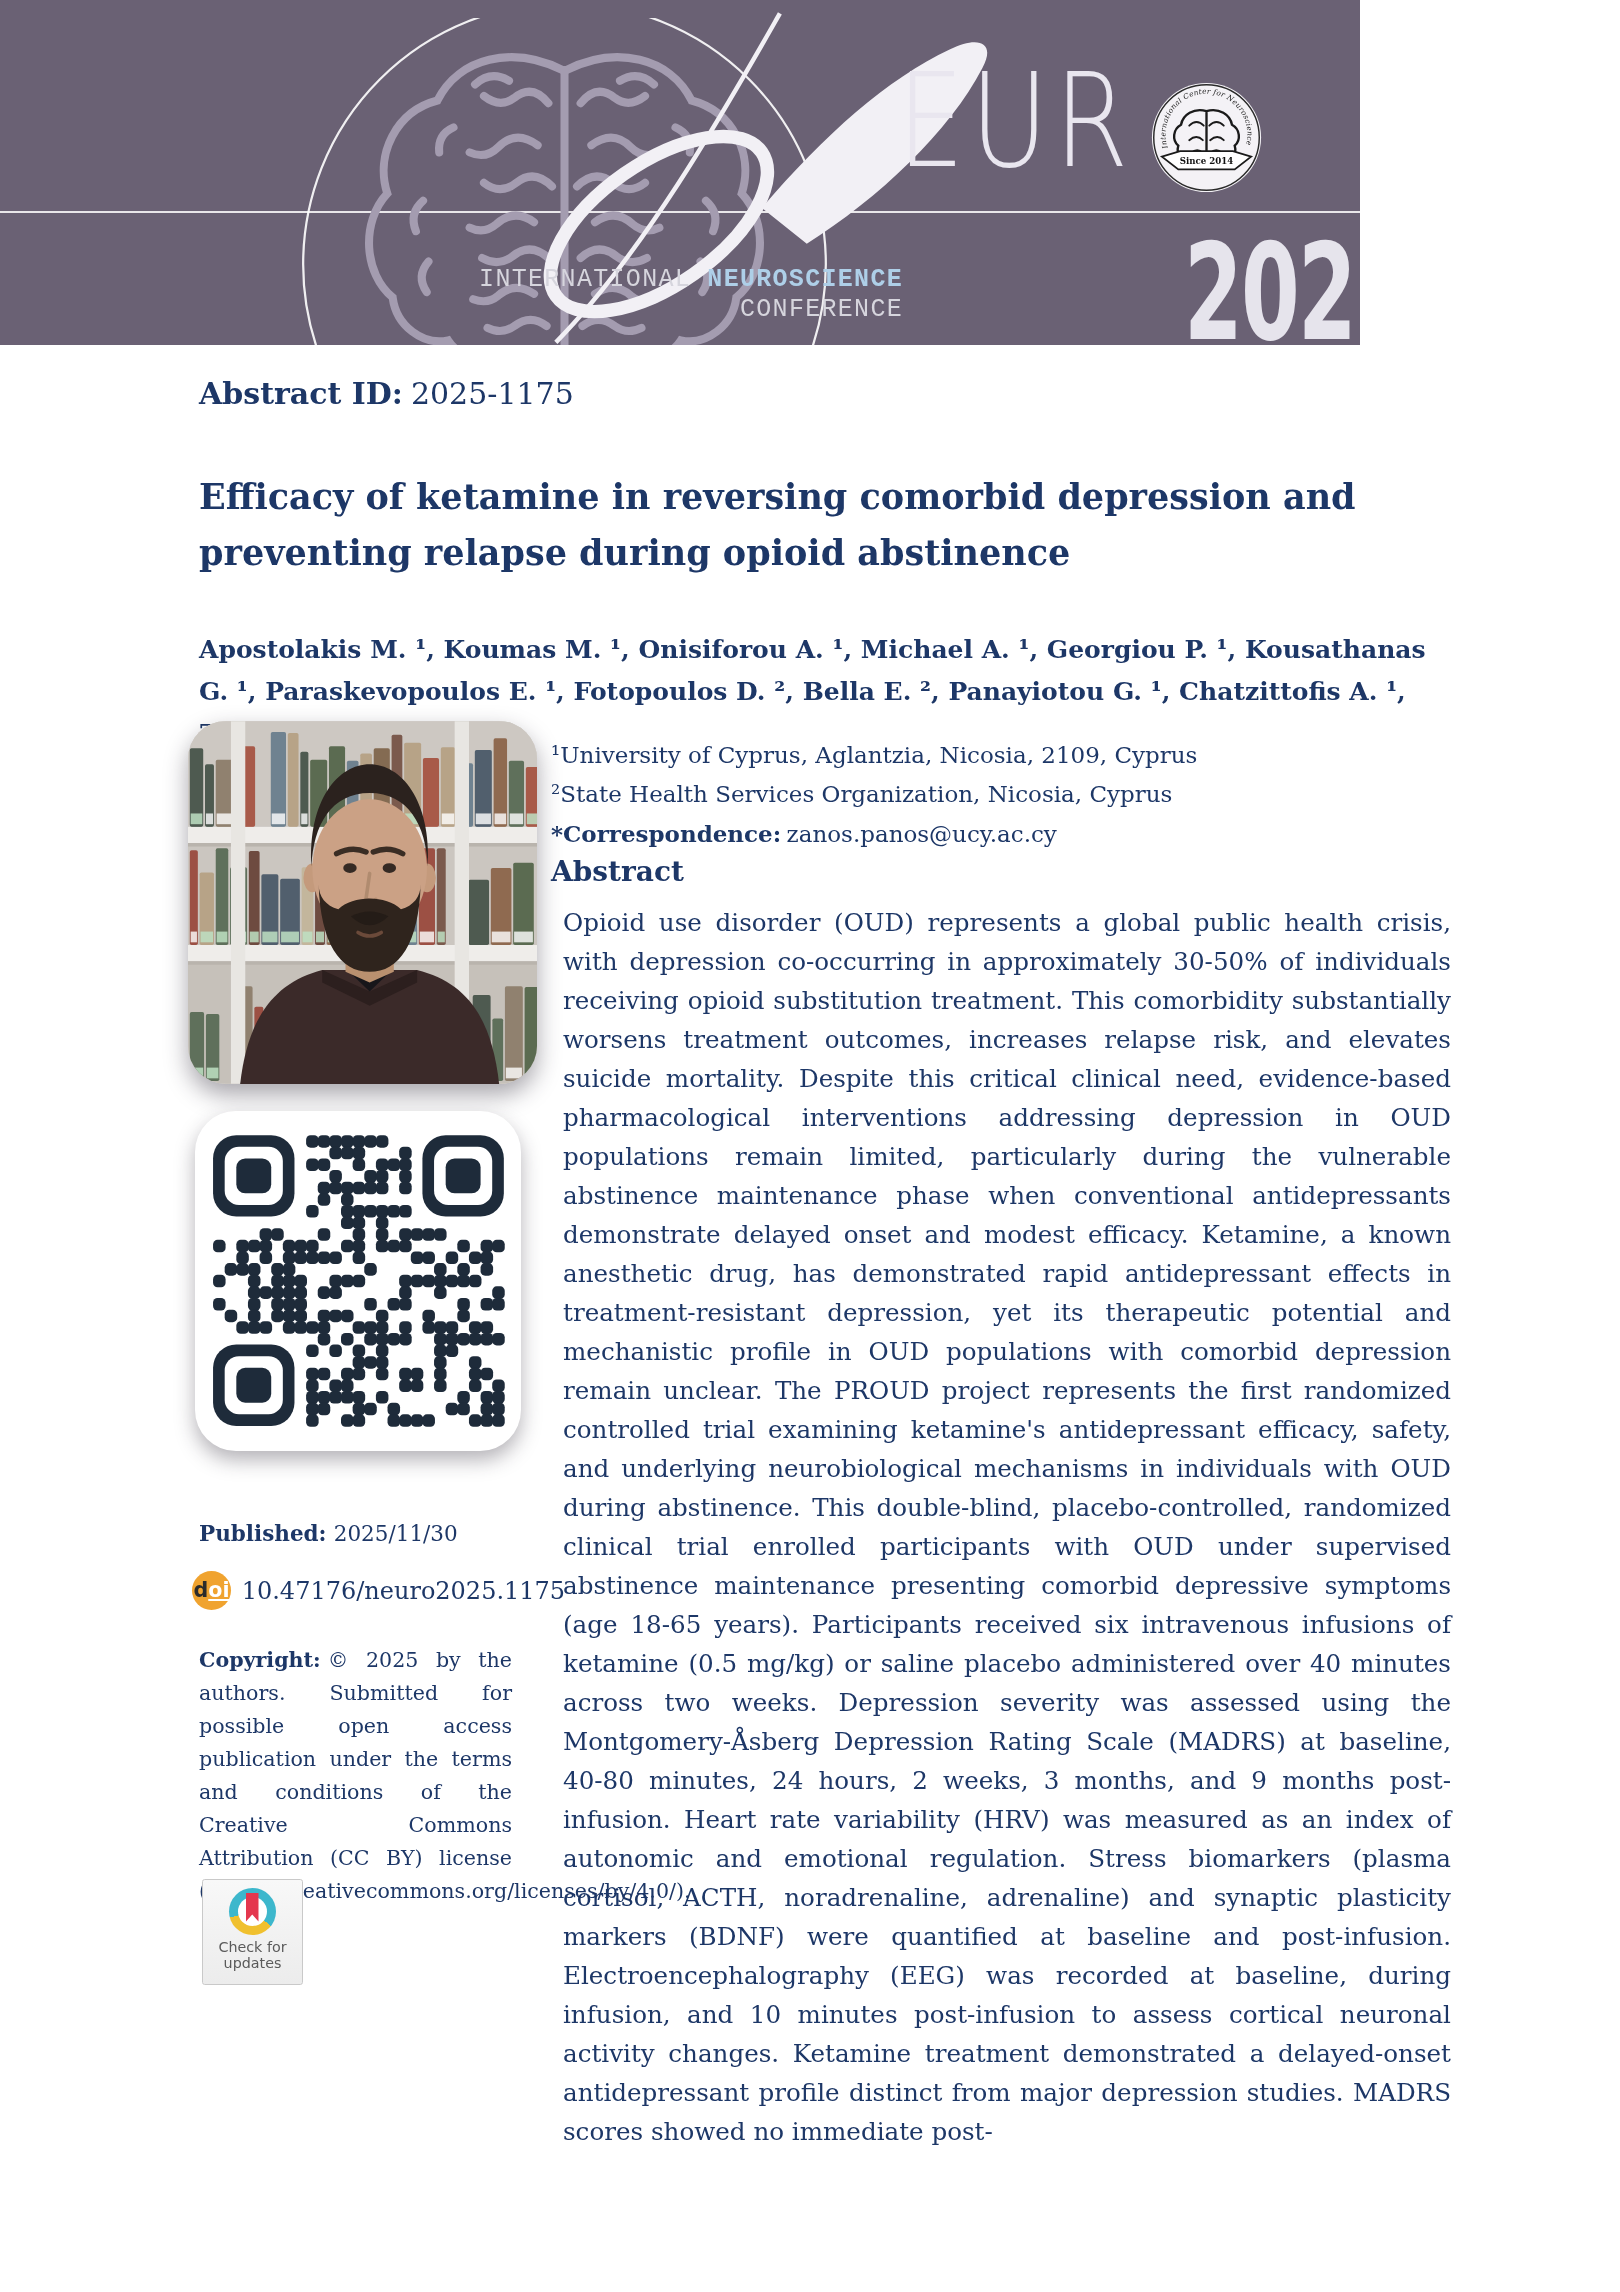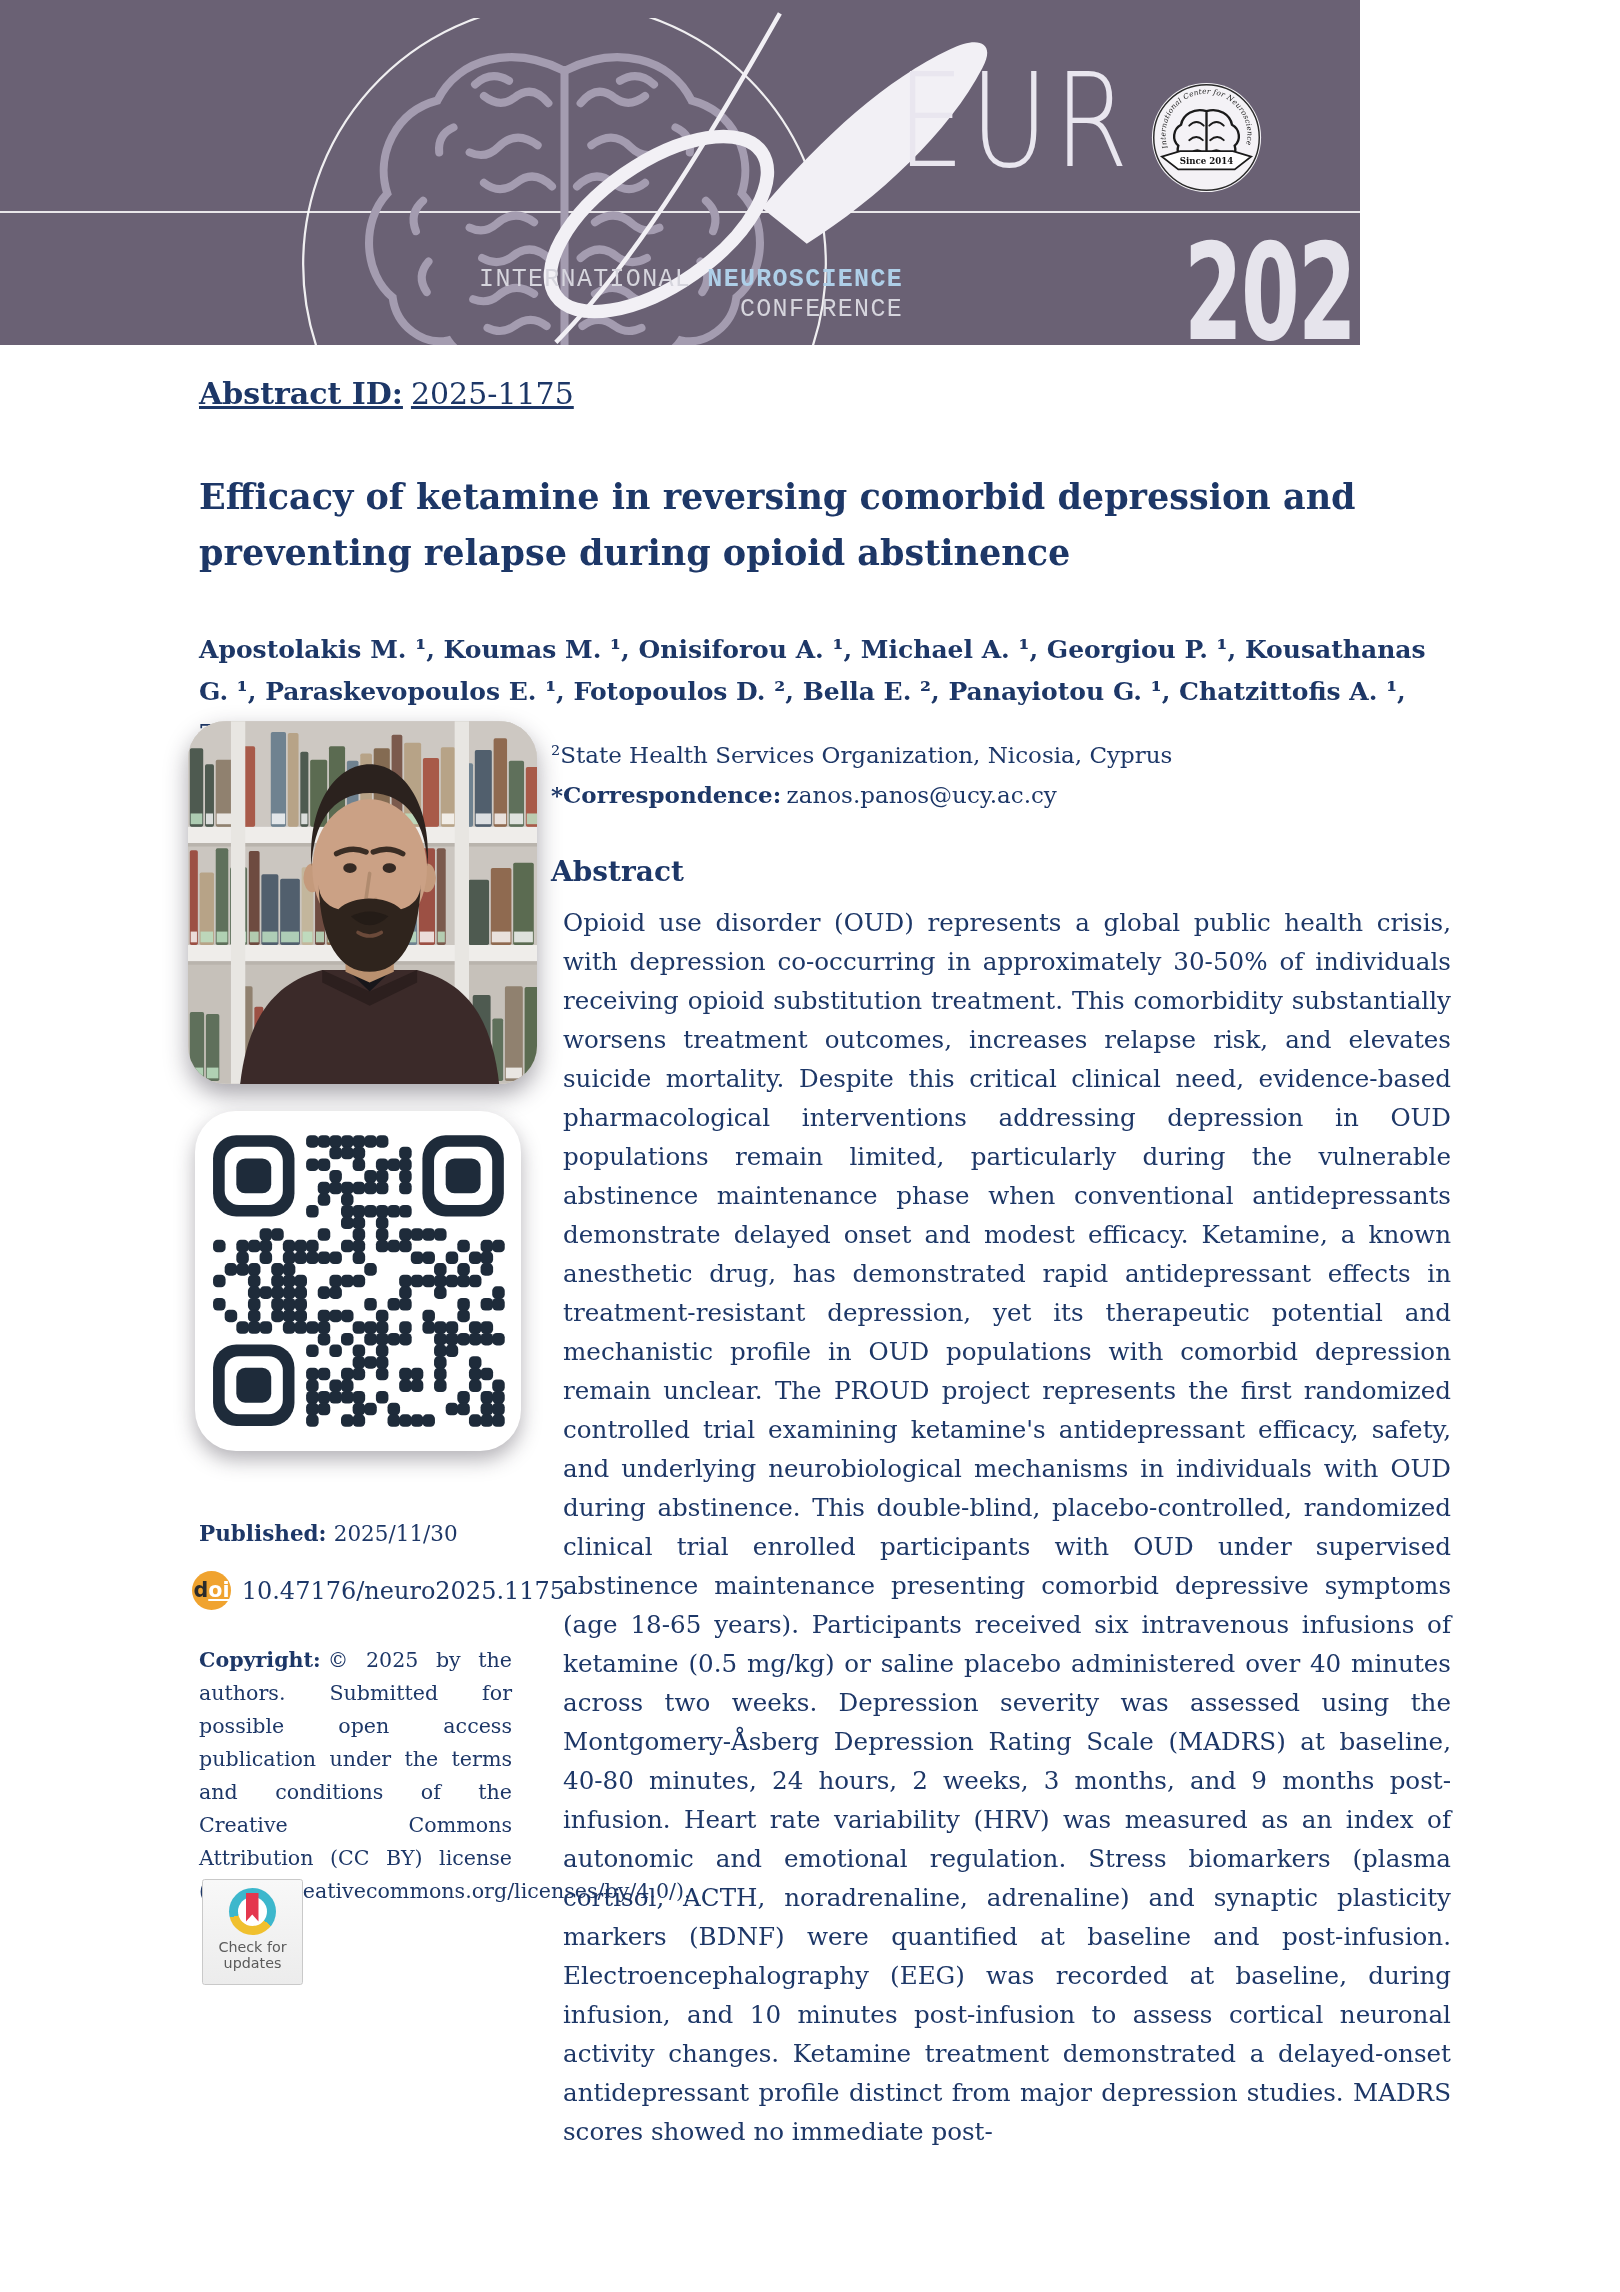--- a/index.html
+++ b/index.html
@@ -17,21 +17,21 @@
   .seal-svg{position:absolute;left:1151px;top:82px;width:111px;height:111px;z-index:4;}
   .tagline{position:absolute;right:457px;top:265px;z-index:4;text-align:right;
            font-family:Liberation Mono, monospace;font-size:25px;line-height:29.6px;letter-spacing:1.3px;}
   .tl-reg{color:#d6d5dd;font-weight:400;}
   .tl-bold{color:#aecfe8;font-weight:700;}
   .year{position:absolute;left:1184px;top:226px;z-index:4;font-family:"DejaVu Sans",sans-serif;
         font-weight:700;font-size:134px;line-height:1;letter-spacing:-2.7px;color:#e6e4ec;
         transform:scaleX(.63);transform-origin:left top;}
 
   
-  .abstract-id{position:absolute;left:199px;top:376px;font-size:30px;text-decoration:underline;}
+  .abstract-id{position:absolute;left:199px;top:376px;font-size:30px;}
   .abstract-id .lbl{font-weight:700;margin-right:8px;}
   .title{position:absolute;left:199px;top:469px;width:1258px;font-size:35px;font-weight:700;line-height:56px;}
   .authors{position:absolute;left:199px;top:629px;width:1254px;font-size:25px;font-weight:700;line-height:42px;}
 
   
   .photo{position:absolute;left:188px;top:721px;width:349px;height:363px;border-radius:38px;
          overflow:hidden;box-shadow:0 10.7px 23px rgba(40,35,50,.40);background:#d6d2cd;}
   .photo svg{display:block;}
   .qr-box{position:absolute;left:195px;top:1111px;width:326px;height:340px;background:#ffffff;
           border-radius:41px;box-shadow:0 9px 19.7px rgba(40,35,50,.35);}
@@ -541,20 +541,21 @@
         <div class="cm-hole"></div>
         <div class="cm-ribbon"></div>
     </div>
     <div class="cm-text">
       <span style="display:block">Check for</span>
       <span style="display:block">updates</span>
     </div>
   </div>
 
   <div class="affiliations">
+    <div>¹University of Cyprus, Aglantzia, Nicosia, 2109, Cyprus</div>
     <div>²State Health Services Organization, Nicosia, Cyprus</div>
     <div>
       <span class="lbl">*Correspondence:</span><span>zanos.panos@ucy.ac.cy</span>
     </div>
   </div>
 
   <div class="abstract-heading">Abstract</div>
 
   <p class="abstract-body" style="margin:0;">Opioid use disorder (OUD) represents a global public health crisis, with depression co-occurring in approximately 30-50% of individuals receiving opioid substitution treatment. This comorbidity substantially worsens treatment outcomes, increases relapse risk, and elevates suicide mortality. Despite this critical clinical need, evidence-based pharmacological interventions addressing depression in OUD populations remain limited, particularly during the vulnerable abstinence maintenance phase when conventional antidepressants demonstrate delayed onset and modest efficacy. Ketamine, a known anesthetic drug, has demonstrated rapid antidepressant effects in treatment-resistant depression, yet its therapeutic potential and mechanistic profile in OUD populations with comorbid depression remain unclear. The PROUD project represents the first randomized controlled trial examining ketamine's antidepressant efficacy, safety, and underlying neurobiological mechanisms in individuals with OUD during abstinence. This double-blind, placebo-controlled, randomized clinical trial enrolled participants with OUD under supervised abstinence maintenance presenting comorbid depressive symptoms (age 18-65 years). Participants received six intravenous infusions of ketamine (0.5 mg/kg) or saline placebo administered over 40 minutes across two weeks. Depression severity was assessed using the Montgomery-Åsberg Depression Rating Scale (MADRS) at baseline, 40-80 minutes, 24 hours, 2 weeks, 3 months, and 9 months post-infusion. Heart rate variability (HRV) was measured as an index of autonomic and emotional regulation. Stress biomarkers (plasma cortisol, ACTH, noradrenaline, adrenaline) and synaptic plasticity markers (BDNF) were quantified at baseline and post-infusion. Electroencephalography (EEG) was recorded at baseline, during infusion, and 10 minutes post-infusion to assess cortical neuronal activity changes. Ketamine treatment demonstrated a delayed-onset antidepressant profile distinct from major depression studies. MADRS scores showed no immediate post-</p>
 

